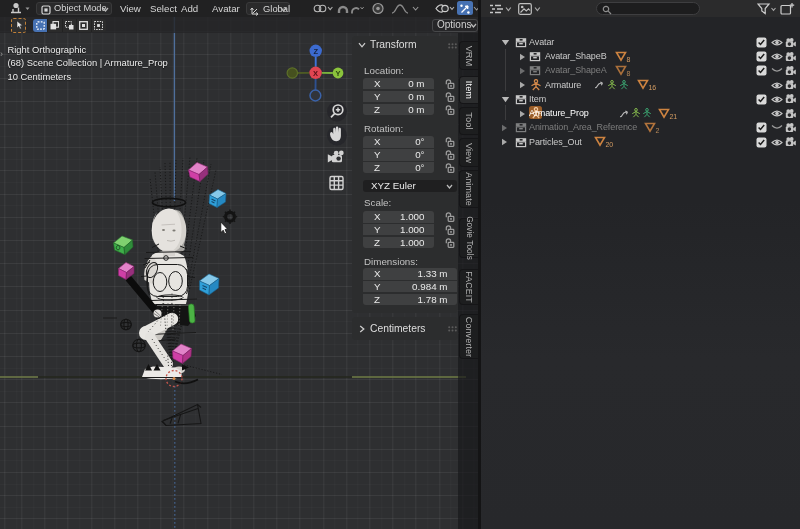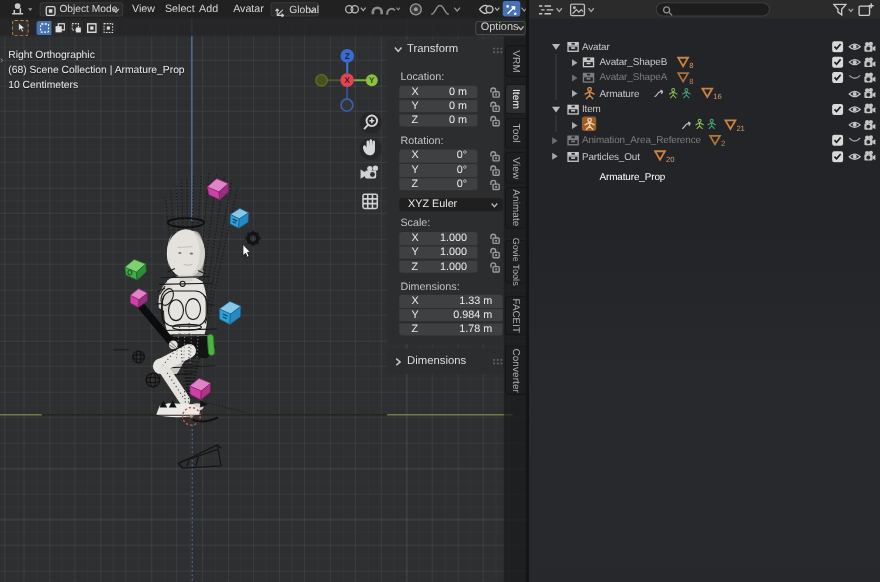--- a/index.html
+++ b/index.html
@@ -487,21 +487,21 @@
       <div class="wfld" style="top:257.8px;border-radius:0 0 3px 3px;">
           <span class="ax">Z</span>
           <span class="val">1.78 m</span>
         </div>
     </div>
     <div class="panelbox" style="height:23px;margin-top:4px;">
       <div class="phead" style="height:23px;line-height:23px;">
           <svg style="position:absolute;left:7px;top:8px;" width="6" height="8" viewBox="0 0 6 8">
             <path d="M1.2 1 L4.8 4 L1.2 7" stroke="#ccc" stroke-width="1.3" fill="none"></path>
           </svg>
-          <span style="position:absolute;left:18px;">Dimensions</span>
+          <span style="position:absolute;left:18px;">Centimeters</span>
         <svg style="position:absolute;left:96px;top:9px;" width="9" height="6" viewBox="0 0 9 6">
             <g fill="#5c5c5c">
               <circle cx="1.2" cy="1.2" r="1"></circle>
               <circle cx="4.5" cy="1.2" r="1"></circle>
               <circle cx="7.8" cy="1.2" r="1"></circle>
               <circle cx="1.2" cy="4.4" r="1"></circle>
               <circle cx="4.5" cy="4.4" r="1"></circle>
               <circle cx="7.8" cy="4.4" r="1"></circle>
             </g>
           </svg>
@@ -727,21 +727,21 @@
       <svg style="position:absolute;left:38px;top:3.5px;" width="7" height="8" viewBox="0 0 7 8">
           <path d="M1 0.8 L6 4 L1 7.2z" fill="#a9a9a9"></path>
         </svg>
       <div style="position:absolute;left:48px;top:0px;width:13px;height:13px;background:#9a5d28;border-radius:2.5px;"></div>
       <svg style="position:absolute;left:48.5px;top:0.5px;" width="12" height="12" viewBox="0 0 12 12">
           <g stroke="#f0c89e" stroke-width="1.3" fill="none">
             <circle cx="6" cy="2.2" r="1.6"></circle>
             <path d="M1.5 6.8 L6 4.2 L10.5 6.8 M6 4.2 L6 7.6 M2.8 11 L6 7.6 L9.2 11"></path>
           </g>
         </svg>
-      <span class="nm active-nm" style="left:64px;margin-top:48px;">Armature_Prop</span>
+      <span class="nm active-nm" style="left:48px;">Armature_Prop</span>
       <svg style="position:absolute;left:138px;top:1.5px;" width="11" height="12" viewBox="0 0 11 12">
           <path d="M1 8.8 C3.6 9 3 4.6 6.4 4.3 L8.6 4.2 M8.6 4.2 l-2.2-1.3 M8.6 4.2 l-1.4 2.1" stroke="#bdbdbd" stroke-width="1.1" fill="none"></path>
         </svg>
       <svg style="position:absolute;left:150px;top:1px;" width="10" height="12" viewBox="0 0 12 12">
           <g stroke="#86bb4d" stroke-width="1.2" fill="none">
             <circle cx="6" cy="2.2" r="1.6"></circle>
             <path d="M1.5 6.8 L6 4.2 L10.5 6.8 M6 4.2 L6 7.6 M2.8 11 L6 7.6 L9.2 11"></path>
           </g>
         </svg>
       <svg style="position:absolute;left:161px;top:1px;" width="10" height="12" viewBox="0 0 12 12">

